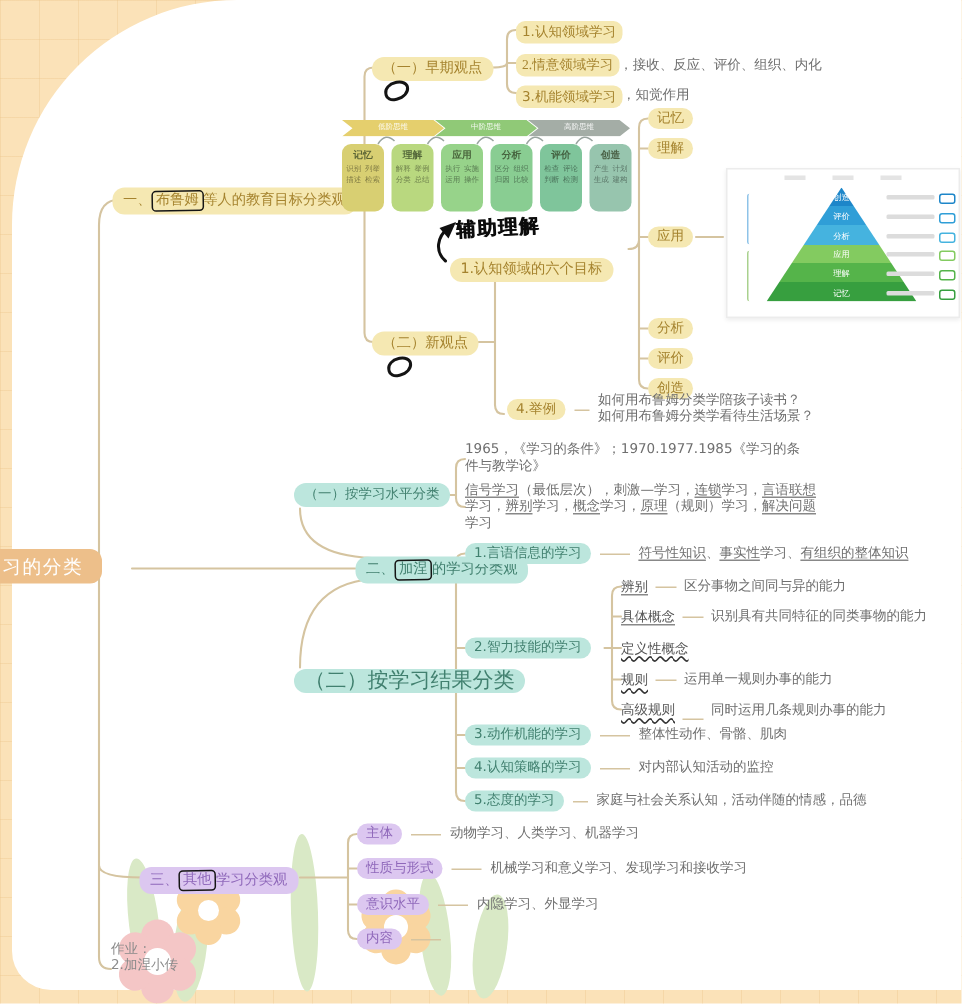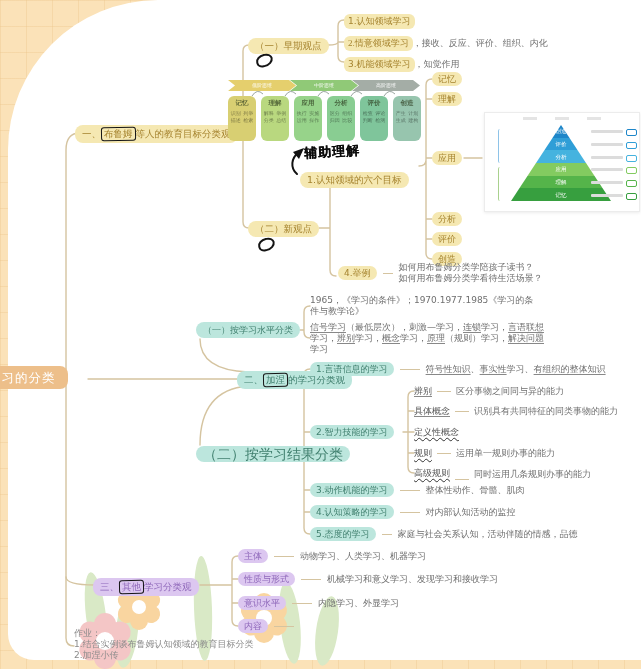--- a/index.html
+++ b/index.html
@@ -361,15 +361,14 @@
   <span class="dash"></span>
   <span class="gtext">内隐学习、外显学习</span>
 </div>
 <div class="row" style="left:238px;top:619px;text-align:right;">
   <span class="pill p sm">内容</span>
   <span class="dash"></span>
 </div>
 
 <div class="abs" style="left:74px;top:628px;z-index:3;color:#8a8a8a;font-size:9px;line-height:11px;">
   <div>作业：</div>
-  <div>1.结合实例谈布鲁姆认知领域的教育目标分类</div>
   <div>2.加涅小传</div>
 </div>
 
 </body></html>

